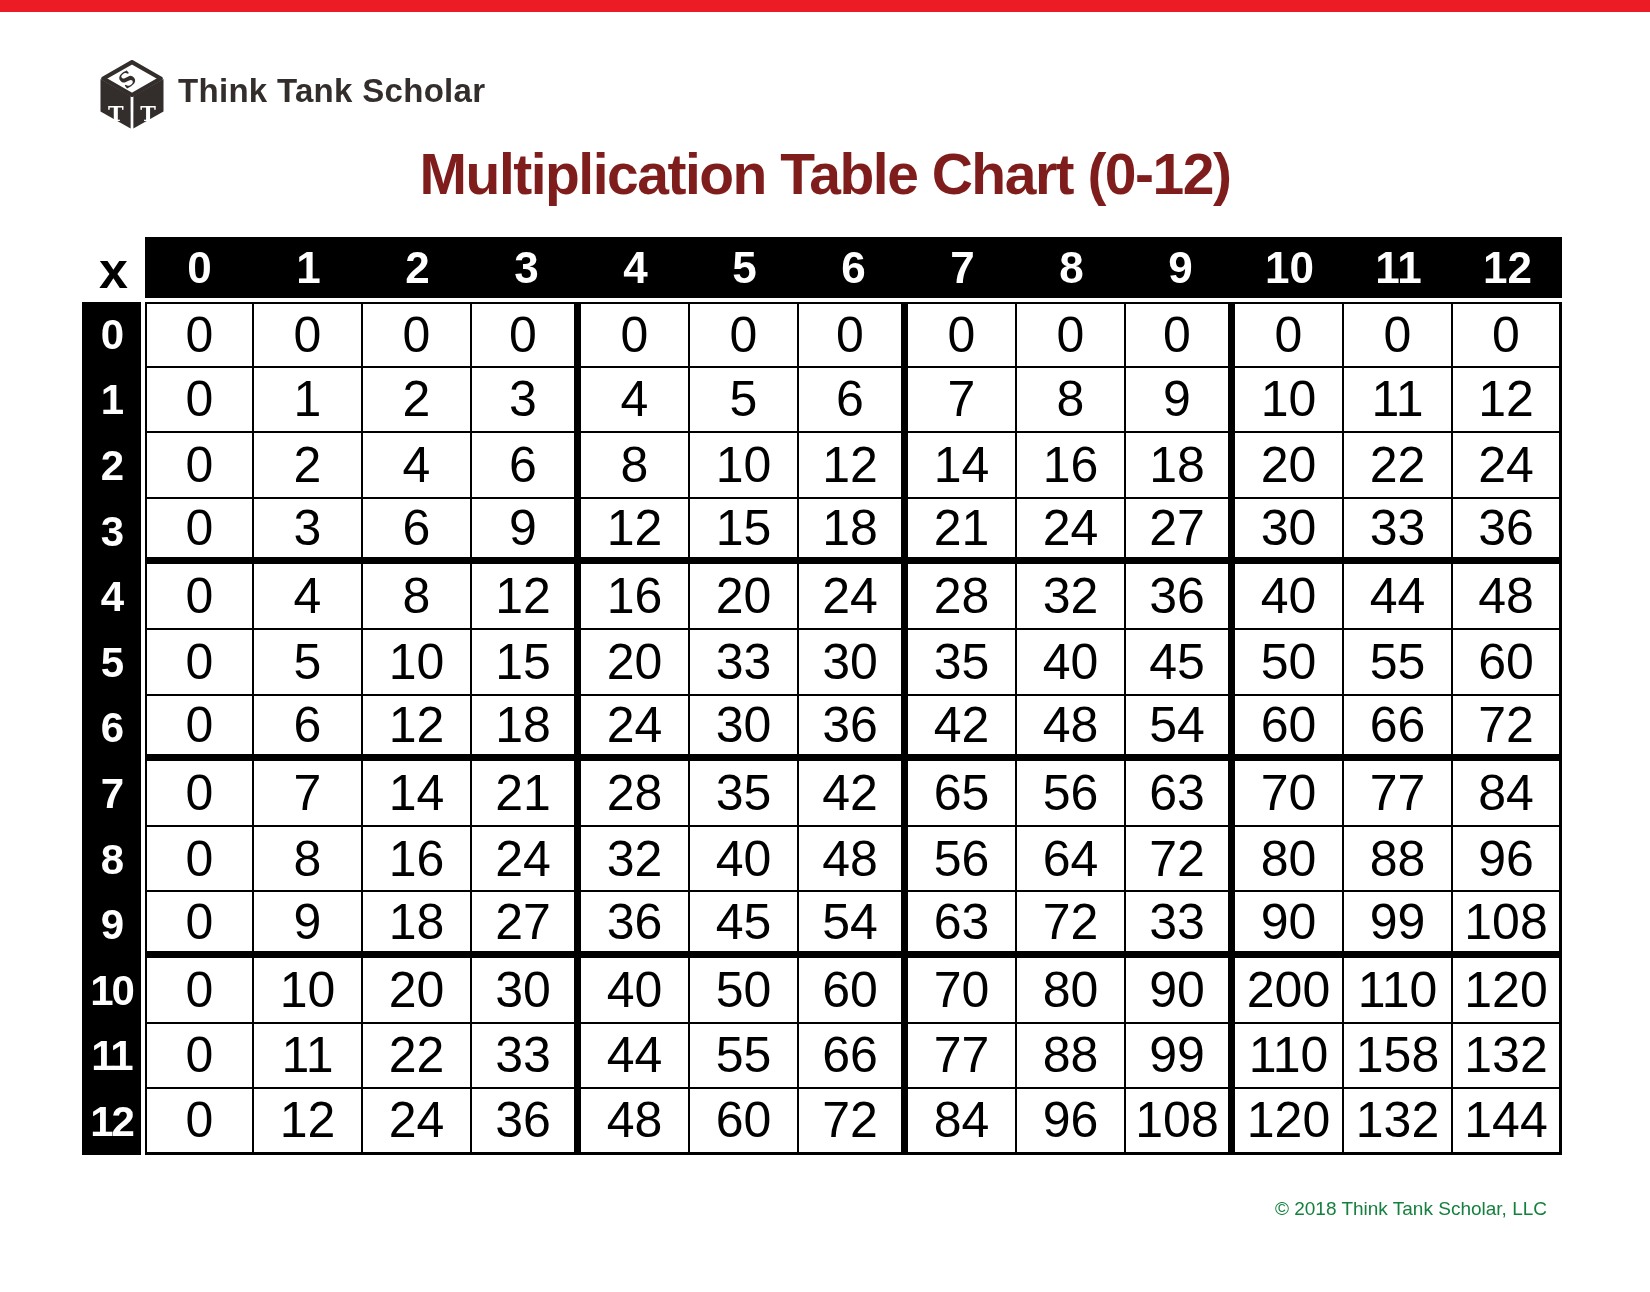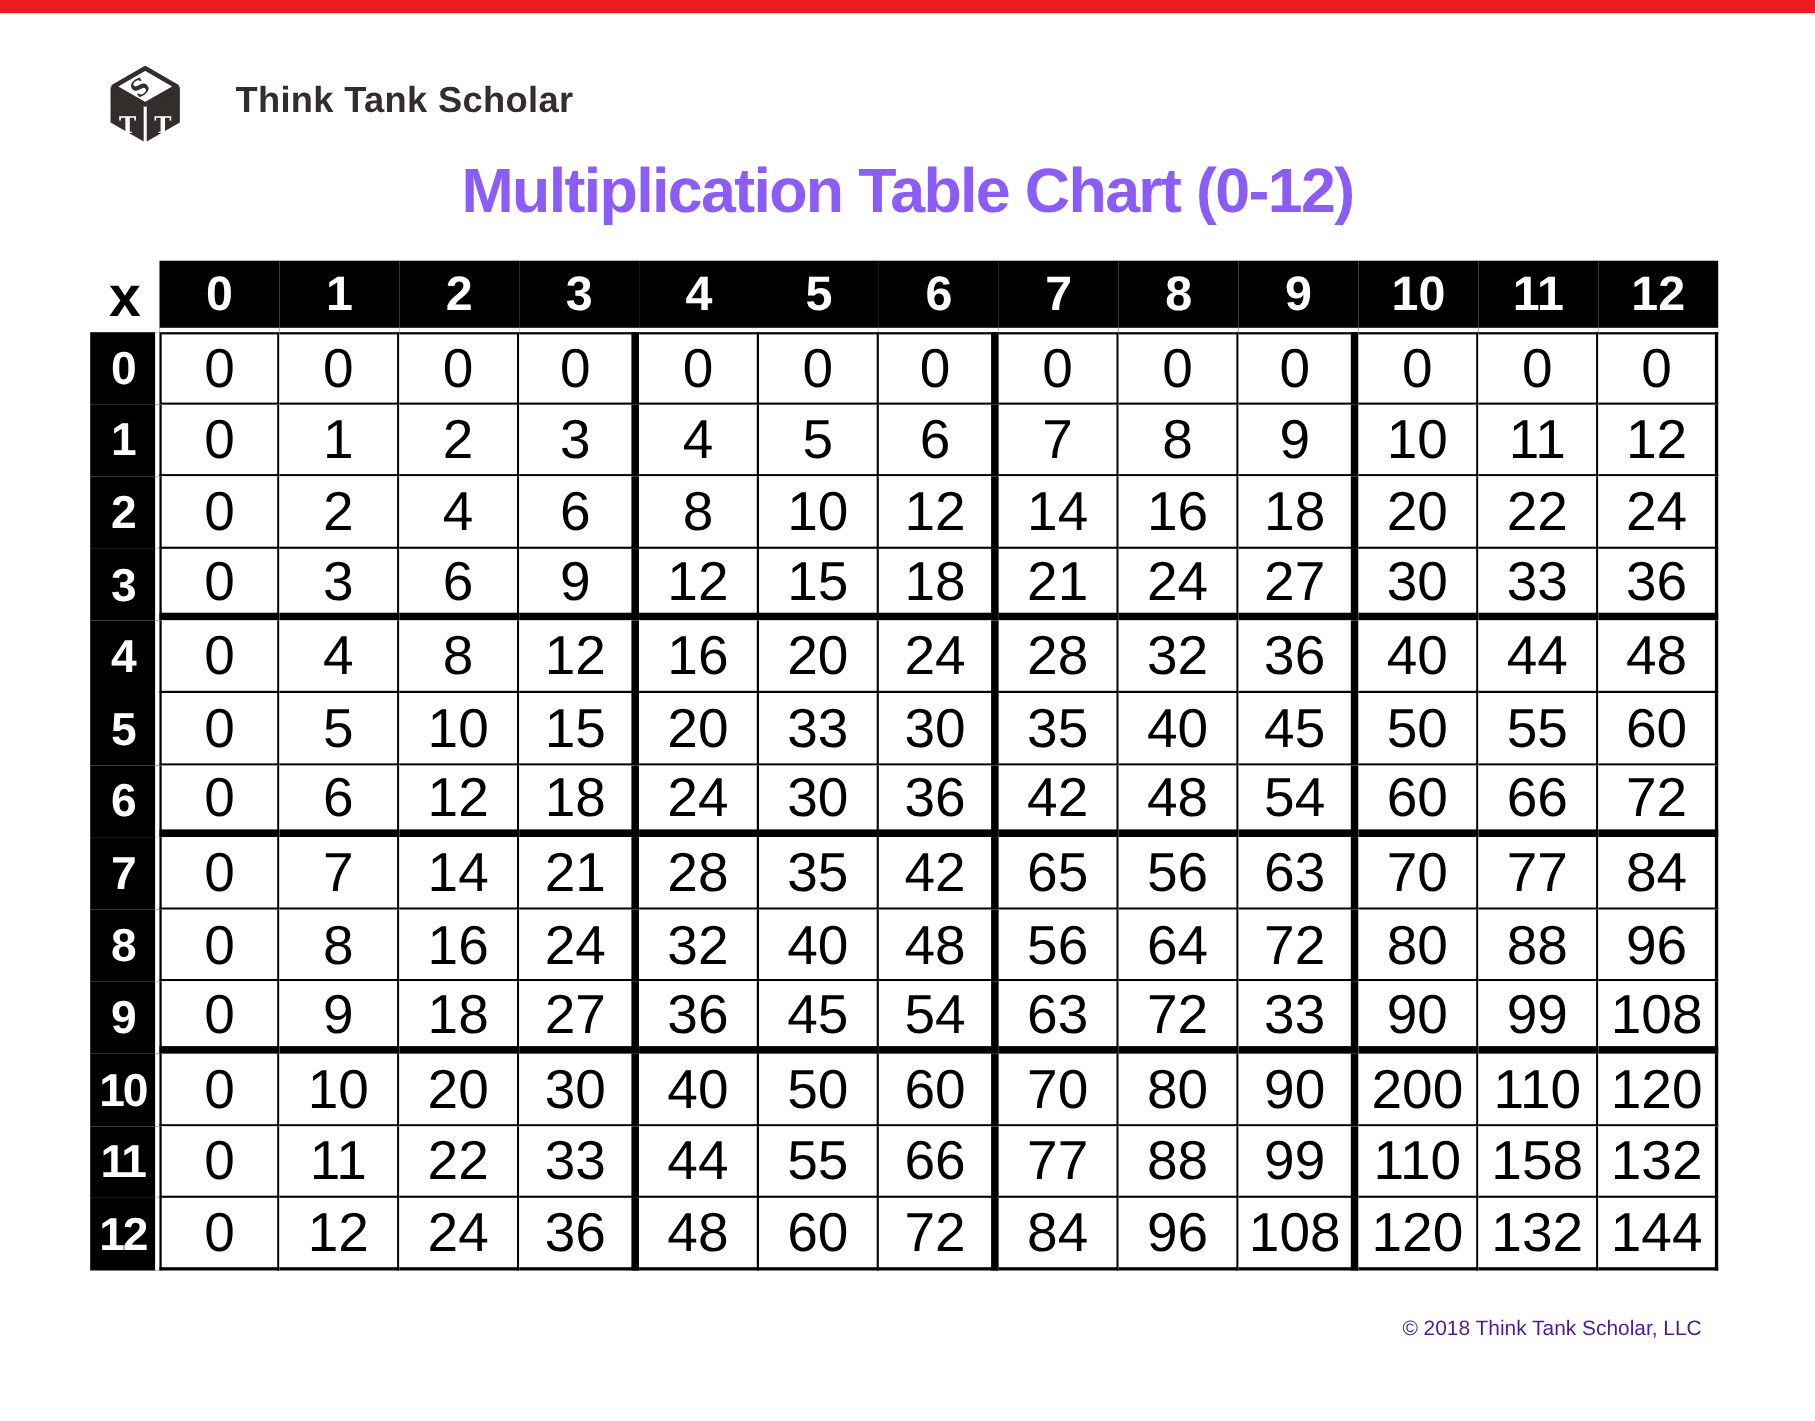--- a/index.html
+++ b/index.html
@@ -4,44 +4,44 @@
 <style>
   * { margin:0; padding:0; box-sizing:border-box; }
   html,body { width:1650px; height:1292px; background:#ffffff; overflow:hidden;
               font-family:"Liberation Sans","DejaVu Sans",sans-serif; }
   .page { position:relative; width:1650px; height:1292px; background:#fff; }
 
   .top-bar { position:absolute; left:0; top:0; width:1650px; height:12px; }
 
   .logo { position:absolute; left:97px; top:60px; width:70px; height:70px; }
   .brand-text { position:absolute; left:178px; top:70px; font-size:33px; font-weight:700;
-                letter-spacing:0.3px; line-height:1.3;margin-left:36px; }
+                letter-spacing:0.3px; line-height:1.3; }
 
   .title { position:absolute; left:0; top:140px; width:1650px; text-align:center;
-           font-size:57px; font-weight:700; letter-spacing:-1.5px; color:#8b5cf6; line-height:1.2; }
+           font-size:57px; font-weight:700; letter-spacing:-1.5px; color:#7f1d1d; line-height:1.2; }
 
   .mul-table { position:absolute; left:82px; top:237px; display:grid;
                grid-template-columns:63px repeat(13,109px);
                grid-template-rows:65px repeat(13,65.6px); }
   .mul-table > div { display:flex; align-items:center; justify-content:center; line-height:1; }
   .corner { background:#fff; color:#000; font-weight:700; font-size:52px;
             align-items:flex-end !important; padding-bottom:6px; }
   .hc { background:#000; color:#fff; font-weight:700; font-size:44px; border-bottom:4px solid #fff; }
   .rc { background:#000; color:#fff; font-weight:700; font-size:42px; letter-spacing:-2px;
         border-right:4px solid #fff; }
   .dc { background:#fff; color:#000; font-size:50px;
         border-right:2px solid #000; border-bottom:2px solid #000; }
   .dc.firstCol { border-left:2px solid #000; }
   .dc.firstRow { border-top:2px solid #000; }
   .dc.thickR { border-right-width:7px; }
   .dc.thickB { border-bottom-width:7px; }
   .dc.lastCol { border-right-width:3px; }
   .dc.lastRow { border-bottom-width:3px; }
 
-  .copyright { position:absolute; top:1198px; right:103px; font-size:19px; color:#4c1d95; }
+  .copyright { position:absolute; top:1198px; right:103px; font-size:19px; color:#15803d; }
 
   .cube-serif { font-family:"DejaVu Serif","Liberation Serif",serif; font-weight:700; }
 </style>
 </head>
 <body>
 
 <div class="page">
 
   <div class="top-bar" style="background: rgb(236, 28, 36);"></div>
 

